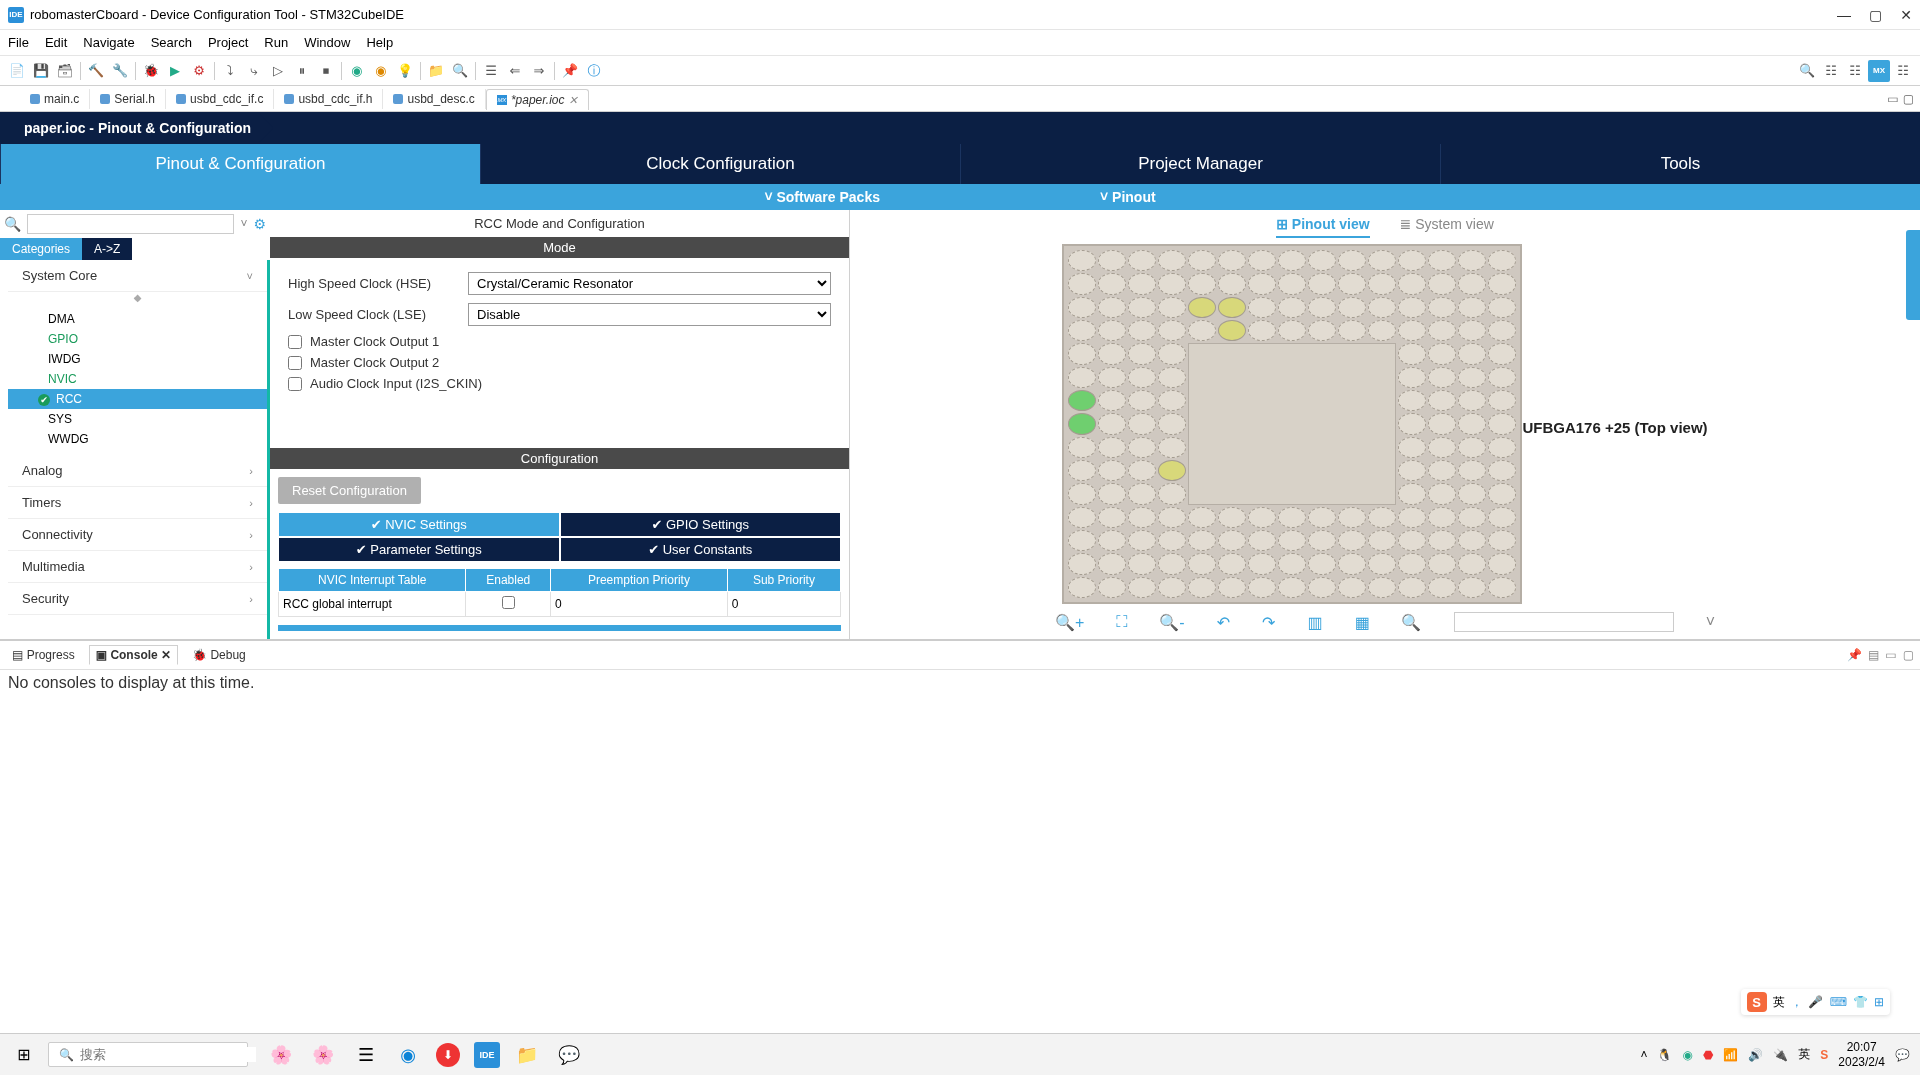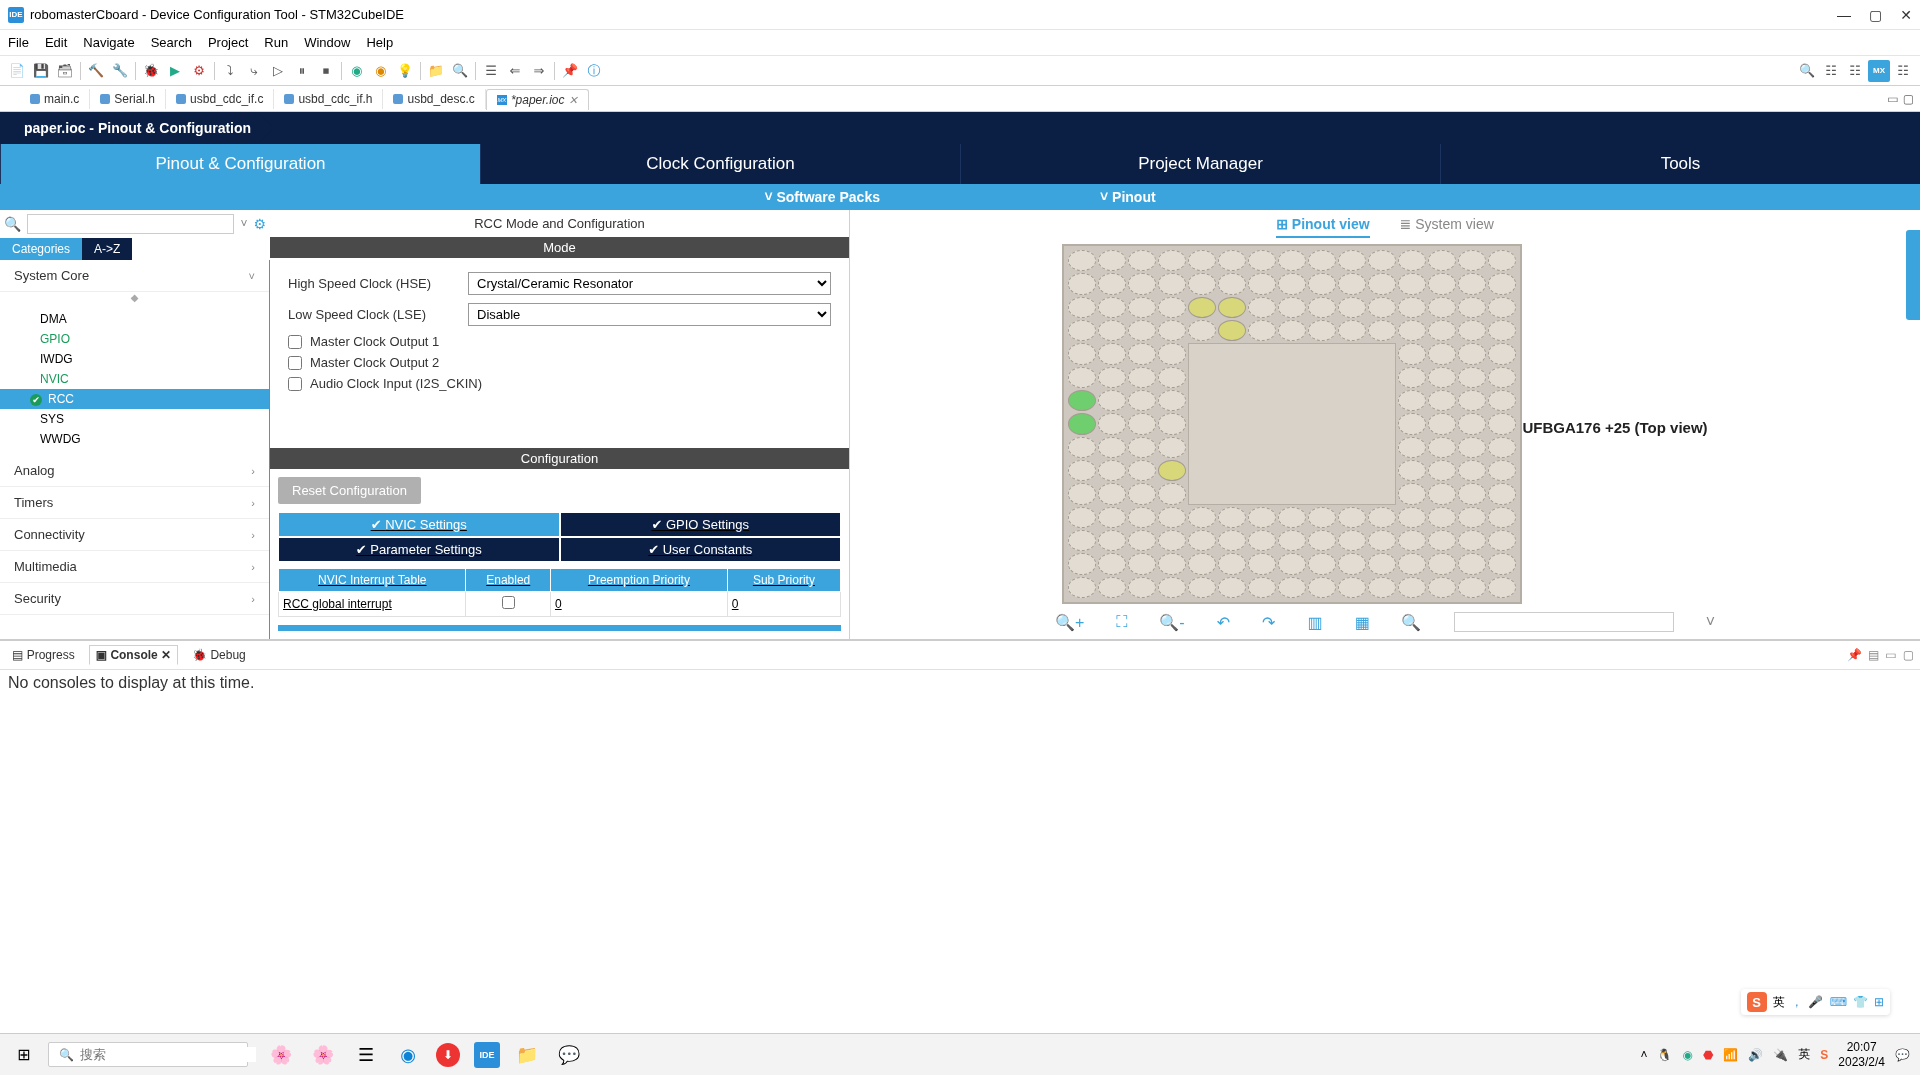--- a/index.html
+++ b/index.html
@@ -29,40 +29,40 @@
 .subbar span { cursor:pointer;font-weight:bold;}
 .workarea { display:flex; height:430px; border-bottom:1px solid #ccc; background:#f5f5f5;}
 .leftpanel { width:270px; display:flex; flex-direction:column; background:#fff;}
 .searchrow { display:flex; align-items:center; gap:6px; padding:4px;}
 .searchrow .sicon { color:#3ba4dc; font-size:14px;}
 .searchrow input { flex:1; border:1px solid #ccc; padding:2px 4px; font-size:12px;}
 .searchrow .gear { color:#3ba4dc; font-size:14px; cursor:pointer;}
 .cattabs { display:flex;}
 .cattabs .ctab { padding:4px 12px; font-size:12px; color:#fff; background:#3ba4dc; cursor:pointer;}
 .cattabs .ctab.inactive { background:#0b1f44;}
-.catlist { flex:1; overflow:auto; border-right:1px solid #14b8a6;}
+.catlist { flex:1; overflow:auto; border-right:3px solid #14b8a6;margin-left:8px;}
 .catgroup { padding:8px 14px; font-size:13px; color:#333; display:flex; justify-content:space-between; align-items:center; cursor:pointer; border-bottom:1px solid #eee;}
 .catgroup .chev { color:#888; font-size:11px;}
 .subitems { padding:0 0 6px 0;}
 .subitem { padding:3px 14px 3px 40px; font-size:12px; cursor:pointer;}
 .subitem.green { color:#1a9b5b;}
 .subitem.selected { background:#3ba4dc; color:#fff; padding-left:30px;}
 .subitem.selected::before { content:"✔"; margin-right:6px; background:#1a9b5b; color:#fff; border-radius:50%; width:12px; height:12px; display:inline-block; font-size:9px; text-align:center; line-height:12px;}
 .middlepanel { flex:0 0 580px; display:flex; flex-direction:column; background:#fff; border-right:1px solid #d0d0d0;}
 .mp-title { text-align:center; font-size:13px; padding:6px 0; color:#333;}
 .mp-mode-hdr { background:#4a4a4a; color:#fff; text-align:center; padding:3px 0; font-size:13px;}
 .mp-body { padding:14px 18px; flex:1;}
 .fldrow { display:flex; align-items:center; margin-bottom:8px;}
 .fldrow label { font-size:13px; color:#333; width:180px;}
 .fldrow select { flex:1; border:1px solid #999; padding:2px 4px; font-size:13px; background:#fff;}
 .underline-red { border-bottom:2px solid #e21; position:relative;}
 .chkrow { display:flex; align-items:center; gap:8px; margin:6px 0 6px 0; font-size:13px; color:#333;}
 .chkrow input { width:14px; height:14px;}
 .conf-hdr { background:#4a4a4a; color:#fff; text-align:center; padding:3px 0; font-size:13px; margin-top:12px;}
-.conf-body { padding:8px;text-decoration:underline;}
+.conf-body { padding:8px;}
 .resetbtn { background:#b0b0b0; color:#fff; border:none; padding:6px 14px; font-size:13px; border-radius:2px; cursor:pointer;}
 .cfgtabs { display:flex; flex-wrap:wrap; margin-top:8px;}
 .cfgtab { flex:1 1 48%; background:#0b1f44; color:#fff; font-size:13px; text-align:center; padding:4px 0; border:1px solid #fff; cursor:pointer;}
 .cfgtab.active { background:#3ba4dc;}
 .cfgtab.sub { flex:1 1 48%; background:#0b1f44;}
 .nvictbl { width:100%; margin-top:6px; border-collapse:collapse; font-size:12px;}
 .nvictbl th { background:#3ba4dc; color:#fff; padding:4px; font-weight:normal; border:1px solid #fff;}
 .nvictbl td { padding:4px; border:1px solid #e0e0e0;}
 .bottombar { height:6px; background:#3ba4dc; margin-top:8px;}
 .rightpanel { flex:1; display:flex; flex-direction:column; background:#fff; position:relative;}

